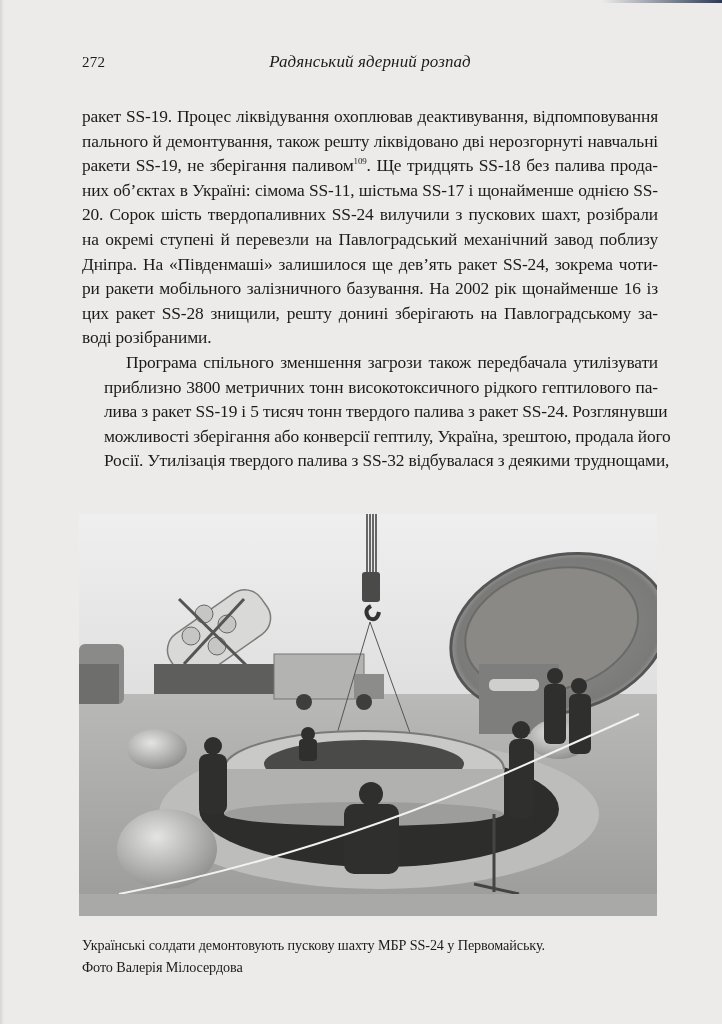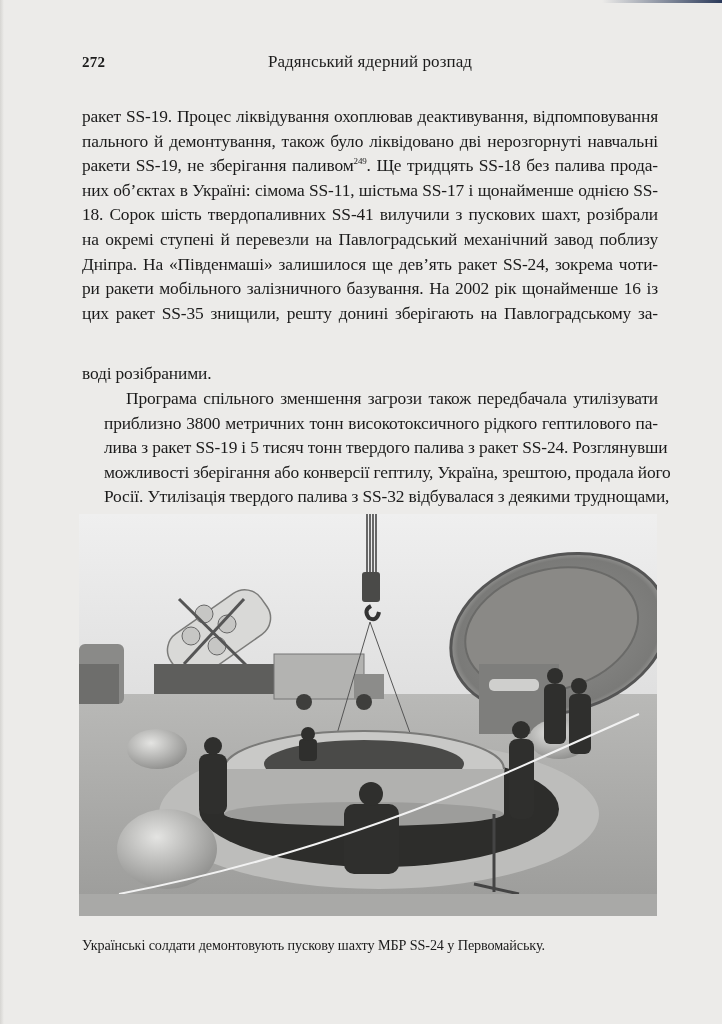--- a/index.html
+++ b/index.html
@@ -15,35 +15,35 @@
     background: linear-gradient(to right, #d6d5d2, #ecebe9);
   }
   .page-edge-top {
     position: absolute; right: 0; top: 0; width: 120px; height: 3px;
     background: linear-gradient(to right, rgba(40,50,80,0), #2b3a5a);
   }
   .running-header {
     position: absolute; top: 52px; left: 82px; width: 576px; height: 24px;
   }
   .page-number {
-    position: absolute; left: 0; top: 2px; font-size: 15px; letter-spacing: 0.2px; font-weight: bold;
+    position: absolute; left: 0; top: 2px; font-size: 15px; letter-spacing: 0.2px;
   }
   .running-title {
     position: absolute; left: 0; right: 0; text-align: center;
-    font-size: 17px; letter-spacing: 0.1px;
+    font-style: italic; font-size: 17px; letter-spacing: 0.1px;
   }
   .body-text {
     position: absolute; top: 104px; left: 82px; width: 576px;
     font-size: 17.4px; line-height: 24.6px; text-align: justify;
     letter-spacing: -0.15px;
   }
   .body-text p { margin: 0; }
   .body-text p.indent { text-indent: 22px; }
   .line { display: block; text-align: justify; text-align-last: justify; white-space: nowrap; }
-  .line.last { text-align-last: left; margin-top: 36px; }
+  .line.last { text-align-last: left; }
   sup { font-size: 9px; vertical-align: 7px; line-height: 0; }
   .photo {
     position: absolute; left: 79px; top: 514px; width: 578px; height: 402px;
     background: #dcdcdc; overflow: hidden;
   }
   .photo svg { display: block; }
   .caption {
     position: absolute; top: 934px; left: 82px; width: 576px;
     text-align: left; font-size: 14.2px; line-height: 22px; letter-spacing: -0.1px;
   }
@@ -55,28 +55,28 @@
 <div class="page-edge-top"></div>
 
 <div class="running-header">
   <span class="page-number">272</span>
   <div class="running-title">Радянський ядерний розпад</div>
 </div>
 
 <div class="body-text">
   <p>
     <span class="line">ракет SS-19. Процес ліквідування охоплював деактивування, відпомповування</span>
-    <span class="line">пального й демонтування, також було ліквідовано дві нерозгорнуті навчальні</span>
-    <span class="line"><span>ракети SS-19, не зберігання паливом</span><sup>249</sup><span>. Ще тридцять SS-18 без палива прода-</span></span>
+    <span class="line">пального й демонтування, також решту ліквідовано дві нерозгорнуті навчальні</span>
+    <span class="line"><span>ракети SS-19, не зберігання паливом</span><sup>109</sup><span>. Ще тридцять SS-18 без палива прода-</span></span>
     <span class="line">них об’єктах в Україні: сімома SS-11, шістьма SS-17 і щонайменше однією SS-</span>
-    <span class="line">18. Сорок шість твердопаливних SS-41 вилучили з пускових шахт, розібрали</span>
+    <span class="line">20. Сорок шість твердопаливних SS-24 вилучили з пускових шахт, розібрали</span>
     <span class="line">на окремі ступені й перевезли на Павлоградський механічний завод поблизу</span>
     <span class="line">Дніпра. На «Південмаші» залишилося ще дев’ять ракет SS-24, зокрема чоти-</span>
     <span class="line">ри ракети мобільного залізничного базування. На 2002 рік щонайменше 16 із</span>
-    <span class="line">цих ракет SS-35 знищили, решту донині зберігають на Павлоградському за-</span>
+    <span class="line">цих ракет SS-28 знищили, решту донині зберігають на Павлоградському за-</span>
     <span class="line last">воді розібраними.</span>
   </p>
   <p class="indent">
     <span class="line" style="padding-left:22px">Програма спільного зменшення загрози також передбачала утилізувати</span>
     <span class="line">приблизно 3800 метричних тонн високотоксичного рідкого гептилового па-</span>
     <span class="line">лива з ракет SS-19 і 5 тисяч тонн твердого палива з ракет SS-24. Розглянувши</span>
     <span class="line">можливості зберігання або конверсії гептилу, Україна, зрештою, продала його</span>
     <span class="line">Росії. Утилізація твердого палива з SS-32 відбувалася з деякими труднощами,</span>
   </p>
 </div>
@@ -171,13 +171,14 @@
     <path d="M40 380 Q 250 340 470 240 L 560 200" fill="none" stroke="#f2f2f2" stroke-width="2"></path>
     <line x1="415" y1="300" x2="415" y2="378" stroke="#444" stroke-width="3"></line>
     <line x1="395" y1="370" x2="440" y2="380" stroke="#444" stroke-width="3"></line>
 
     <rect x="0" y="380" width="578" height="22" fill="#a9a9a7"></rect>
   </svg>
 </div>
 
 <div class="caption">
   <div>Українські солдати демонтовують пускову шахту МБР SS-24 у Первомайську.</div>
+  <div>Фото Валерія Мілосердова</div>
 </div>
 
 </body></html>

